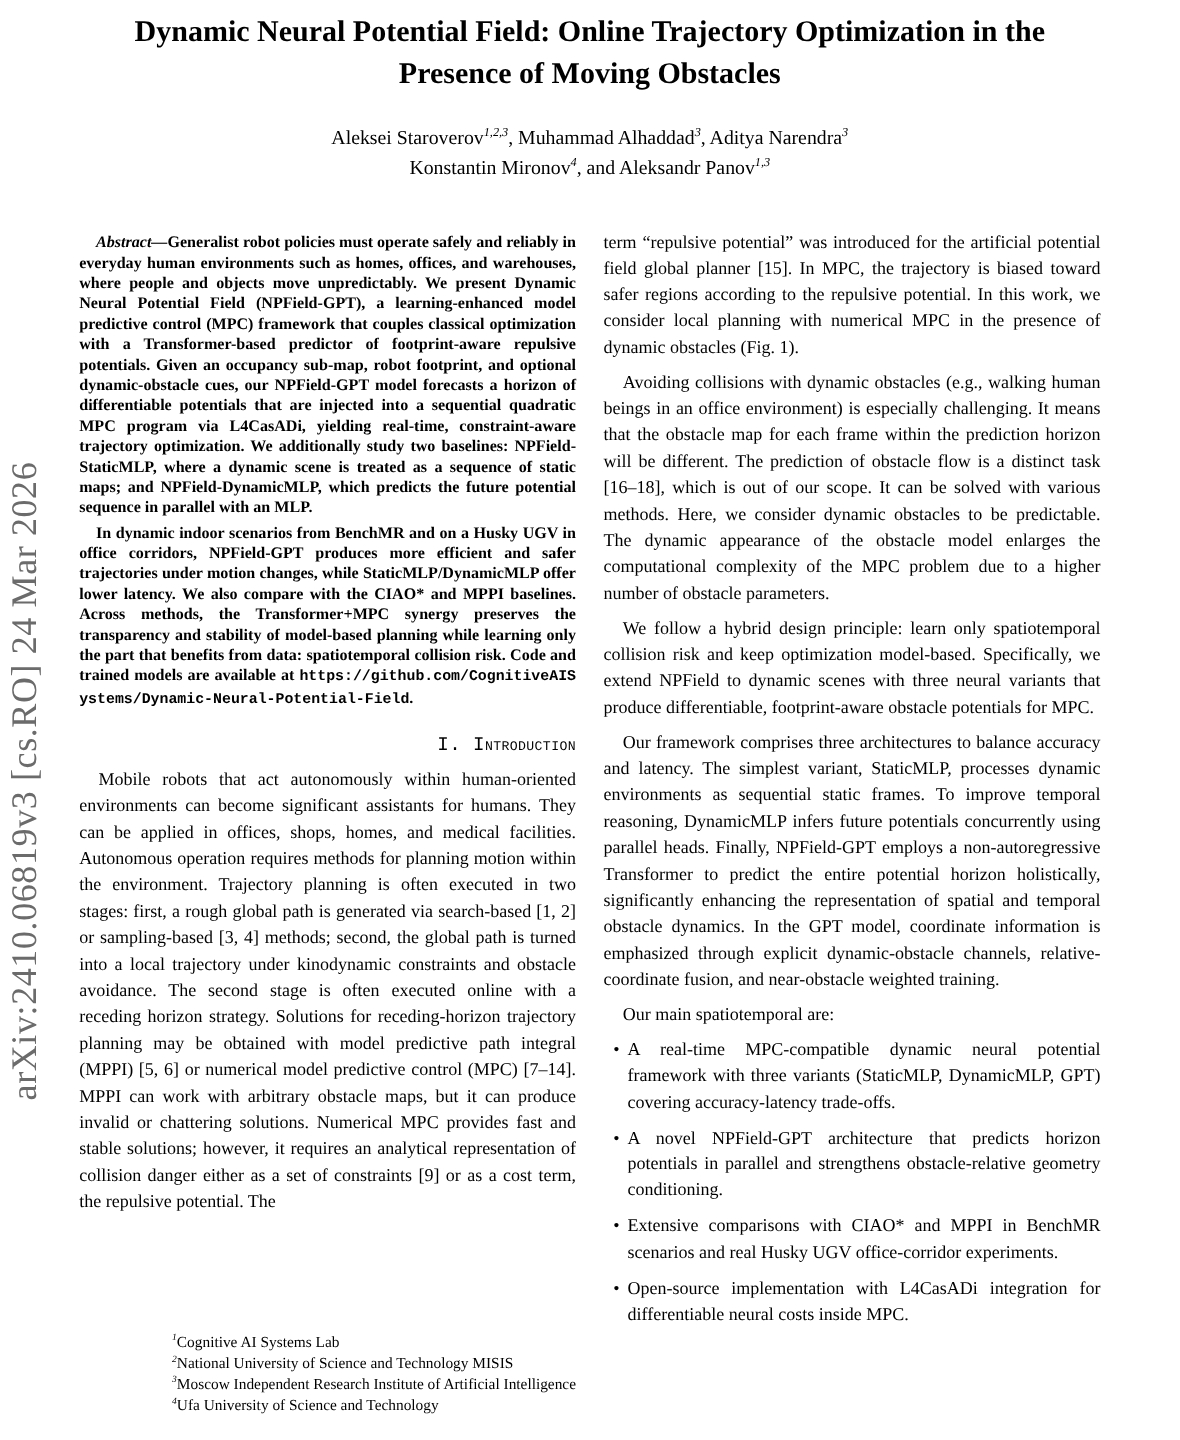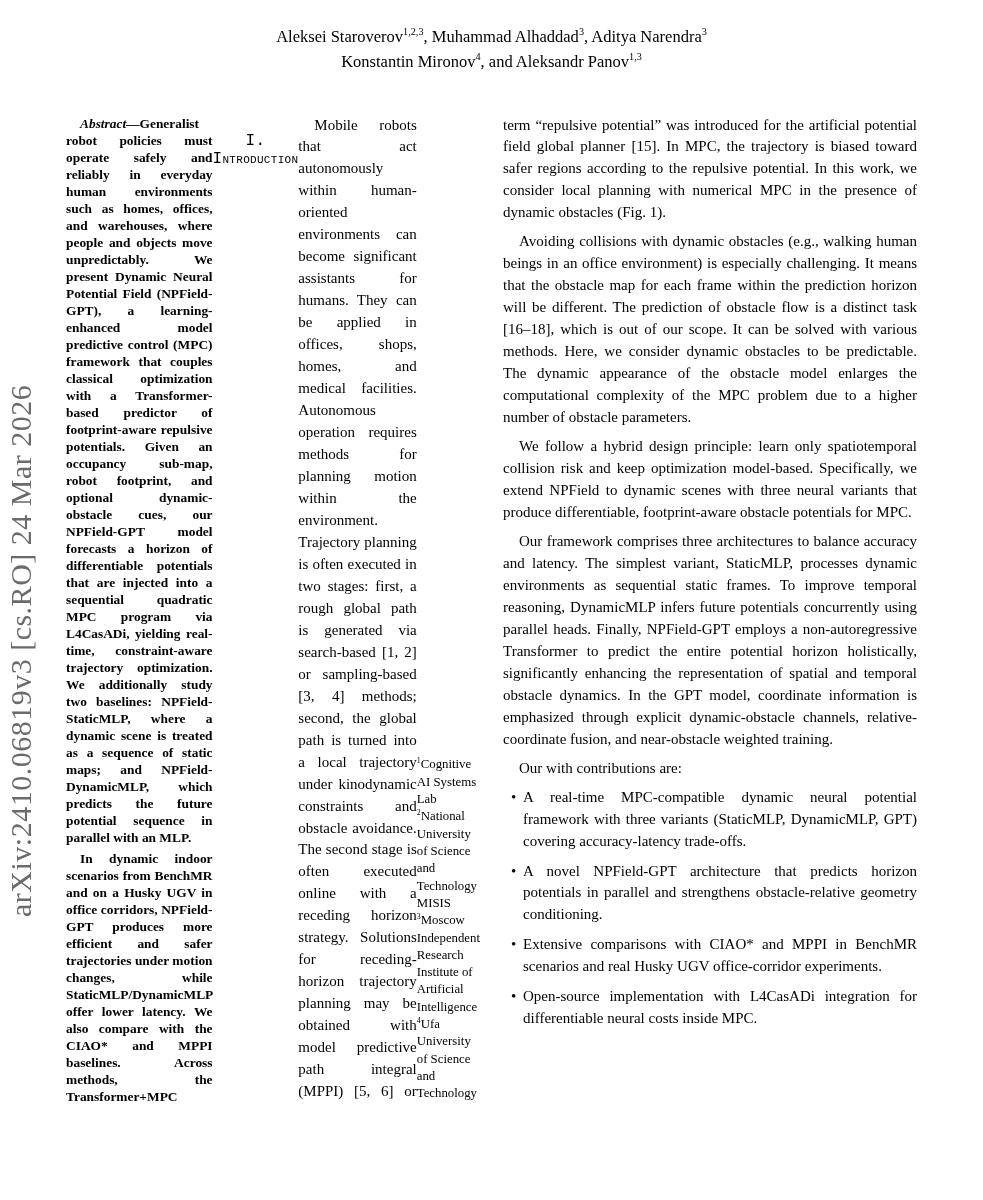--- a/index.html
+++ b/index.html
@@ -29,32 +29,32 @@
     line-height:1.38;
     padding-top:10px;
     margin:0 70px;
   }
   .authors {
     text-align:center;
     font-size:16.5px;
     margin-top:24px;
     line-height:1.5;
   }
-  .authors sup, .footnotes sup { font-size:62%; }
+  .authors sup, .footnotes sup { font-size:62%;font-style:italic; }
   .columns {
     display:flex;
     gap:23px;
     padding:0 66px;
     margin-top:40px;
     height:990px;
     overflow:hidden;
     text-align:justify;
   }
   .col { width:414px; }
-  .col-left { display:flex; flex-direction:row; }
+  .col-left { display:flex; flex-direction:column;align-items:flex-end; }
   .abstract { font-weight:bold; font-size:13.4px; line-height:1.27; }
   .abstract p { margin:0 0 4px 0; text-indent:14px; }
   .abstract-label { font-style:italic; }
   .url {
     font-family:"Liberation Mono","DejaVu Sans Mono",monospace;
     font-size:12.4px;
     word-break:break-all;
     font-weight:bold;
   }
   .section-heading {
@@ -95,20 +95,24 @@
   .bullet-marker::before { content:"•"; }
   .bullet-text { flex:1; }
 </style>
 </head>
 <body>
 
 <div class="page">
 
   <div class="watermark">arXiv:2410.06819v3 [cs.RO] 24 Mar 2026</div>
 
+  <div class="title">
+    <div>Dynamic Neural Potential Field: Online Trajectory Optimization in the</div>
+    <div>Presence of Moving Obstacles</div>
+  </div>
 
   <div class="authors">
     <div><span>Aleksei Staroverov</span><sup>1,2,3</sup><span>, Muhammad Alhaddad</span><sup>3</sup><span>, Aditya Narendra</span><sup>3</sup></div>
     <div><span>Konstantin Mironov</span><sup>4</sup><span>, and Aleksandr Panov</span><sup>1,3</sup></div>
   </div>
 
   <div class="columns">
 
     <div class="col col-left">
       <div class="abstract">
@@ -126,21 +130,21 @@
         <div><sup>3</sup><span>Moscow Independent Research Institute of Artificial Intelligence</span></div>
         <div><sup>4</sup><span>Ufa University of Science and Technology</span></div>
       </div>
     </div>
 
     <div class="col col-right">
       <p class="body-para noindent">term “repulsive potential” was introduced for the artificial potential field global planner [15]. In MPC, the trajectory is biased toward safer regions according to the repulsive potential. In this work, we consider local planning with numerical MPC in the presence of dynamic obstacles (Fig. 1).</p>
       <p class="body-para">Avoiding collisions with dynamic obstacles (e.g., walking human beings in an office environment) is especially challenging. It means that the obstacle map for each frame within the prediction horizon will be different. The prediction of obstacle flow is a distinct task [16–18], which is out of our scope. It can be solved with various methods. Here, we consider dynamic obstacles to be predictable. The dynamic appearance of the obstacle model enlarges the computational complexity of the MPC problem due to a higher number of obstacle parameters.</p>
       <p class="body-para">We follow a hybrid design principle: learn only spatiotemporal collision risk and keep optimization model-based. Specifically, we extend NPField to dynamic scenes with three neural variants that produce differentiable, footprint-aware obstacle potentials for MPC.</p>
       <p class="body-para">Our framework comprises three architectures to balance accuracy and latency. The simplest variant, StaticMLP, processes dynamic environments as sequential static frames. To improve temporal reasoning, DynamicMLP infers future potentials concurrently using parallel heads. Finally, NPField-GPT employs a non-autoregressive Transformer to predict the entire potential horizon holistically, significantly enhancing the representation of spatial and temporal obstacle dynamics. In the GPT model, coordinate information is emphasized through explicit dynamic-obstacle channels, relative-coordinate fusion, and near-obstacle weighted training.</p>
-      <p class="body-para">Our with contributions are:</p>
+      <p class="body-para">Our main spatiotemporal are:</p>
 
       <div class="bullets">
         <div class="bullet-item">
             <span class="bullet-marker"></span>
             <span class="bullet-text">A real-time MPC-compatible dynamic neural potential framework with three variants (StaticMLP, DynamicMLP, GPT) covering accuracy-latency trade-offs.</span>
           </div>
         <div class="bullet-item">
             <span class="bullet-marker"></span>
             <span class="bullet-text">A novel NPField-GPT architecture that predicts horizon potentials in parallel and strengthens obstacle-relative geometry conditioning.</span>
           </div>

